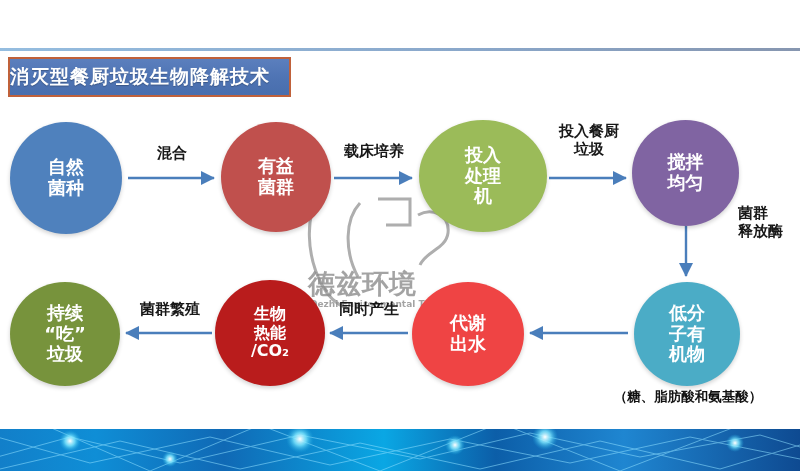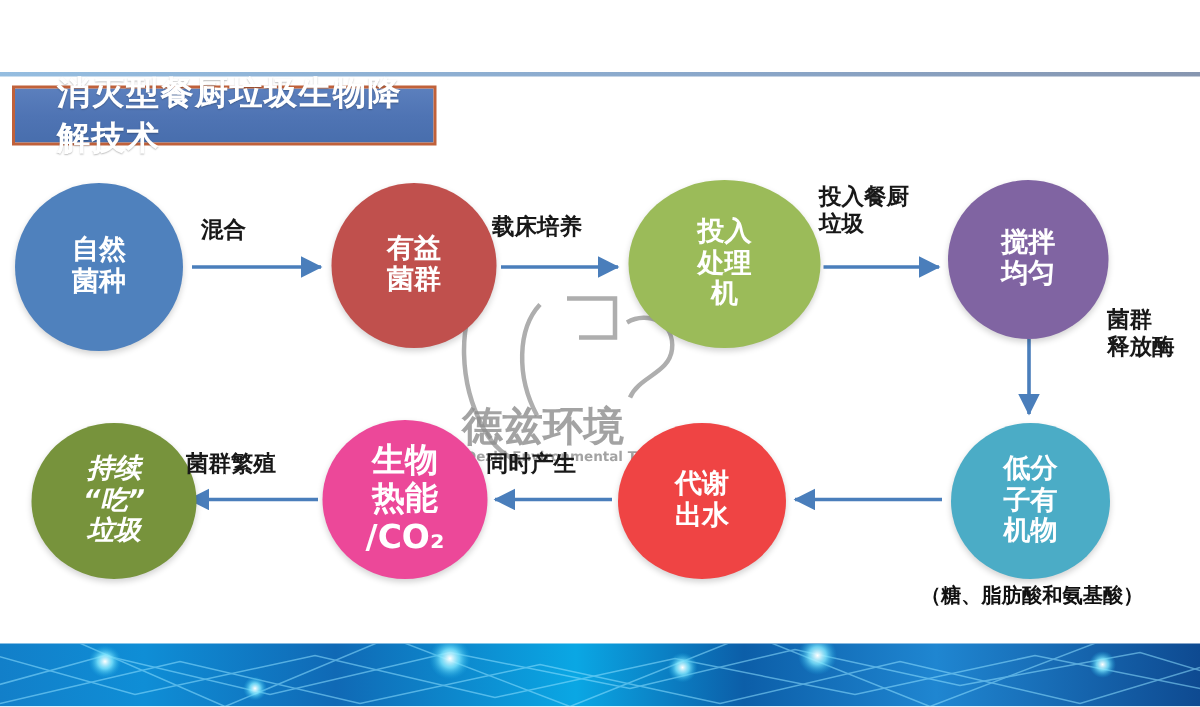--- a/index.html
+++ b/index.html
@@ -47,22 +47,21 @@
   
   .subtitle-bar{
     position:absolute;left:8px;top:57px;width:283px;height:40px;
     background:linear-gradient(180deg,#5b7fbd 0%,#4f74b4 50%,#486ead 100%);
     border:2px solid #c0613a;
     box-sizing:border-box;
     display:flex;align-items:center;
     z-index:4;
   }
   .subtitle-text{
-    color:#ffffff;font-size:22px;font-weight:bold;letter-spacing:1px;
-    padding-left:28px;
+    color:#ffffff;font-size:19px;font-weight:bold;letter-spacing:1px;
     font-family:Liberation Mono, monospace;
     text-shadow:0 1px 1px rgba(0,0,0,.25);
   }
 
   
   .watermark{
     position:absolute;left:300px;top:185px;width:230px;height:130px;
     z-index:1;pointer-events:none;opacity:.55;
   }
 
@@ -77,21 +76,21 @@
     line-height:1.15;
     box-shadow:0 2px 4px rgba(0,0,0,.18);
     z-index:3;
   }
   .node span{display:block;}
   .node .l{display:block;}
 
   .edge-label{
     position:absolute;color:#181818;font-weight:bold;
     font-family:"DejaVu Sans","Liberation Sans",sans-serif;
-    font-size:15px;line-height:1.2;z-index:4;
+    font-size:15px;line-height:1.2;text-align:center;z-index:4;
     white-space:nowrap;
   }
   .caption{
     position:absolute;color:#111;font-weight:bold;
     font-family:"DejaVu Sans","Liberation Sans",sans-serif;
     font-size:13.5px;text-align:center;z-index:4;white-space:nowrap;
   }
   .arrows{position:absolute;left:0;top:0;width:800px;height:330px;z-index:2;}
 </style>
 </head>
@@ -193,31 +192,31 @@
 
     <div class="node" style="left:412px;top:182px;width:112px;height:104px;background:#ef4444;font-size:18px;">
       <div>
           <span class="l">
             <div>代谢</div>
             <div>出水</div>
           </span>
         </div>
     </div>
 
-    <div class="node" style="left:215px;top:180px;width:110px;height:106px;background:#ec4899;font-size:22px;align-items:center;">
+    <div class="node" style="left:215px;top:180px;width:110px;height:106px;background:#b91c1c;font-size:16px;align-items:center;">
       <div>
           <span class="l">
             <div>生物</div>
             <div>热能</div>
             <div>/CO₂</div>
           </span>
         </div>
     </div>
 
-    <div class="node" style="left:21px;top:182px;width:110px;height:104px;background:#77933c;font-size:18px;font-style:italic;">
+    <div class="node" style="left:10px;top:182px;width:110px;height:104px;background:#77933c;font-size:18px;">
       <div>
           <span class="l">
             <div>持续</div>
             <div>“吃”</div>
             <div>垃圾</div>
           </span>
         </div>
     </div>
 
     <div class="edge-label" style="left:134px;top:44px;width:76px;">混合</div>

